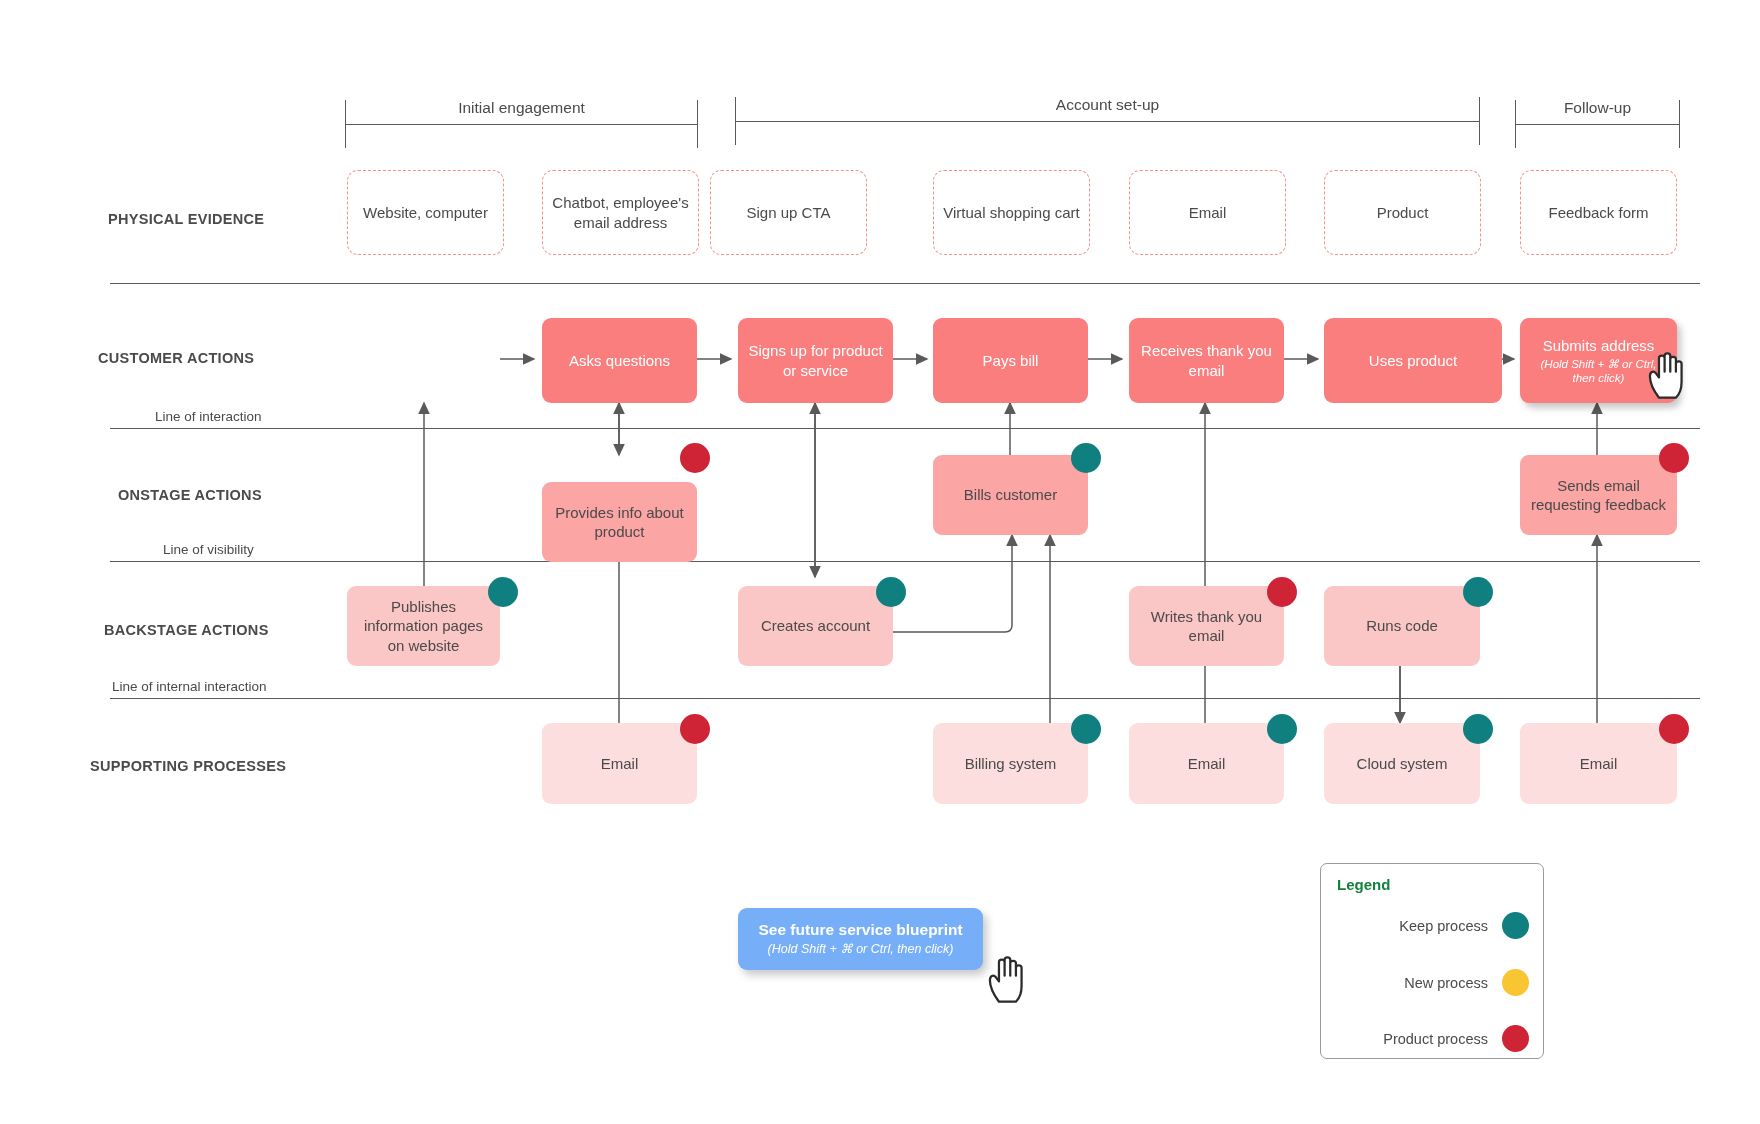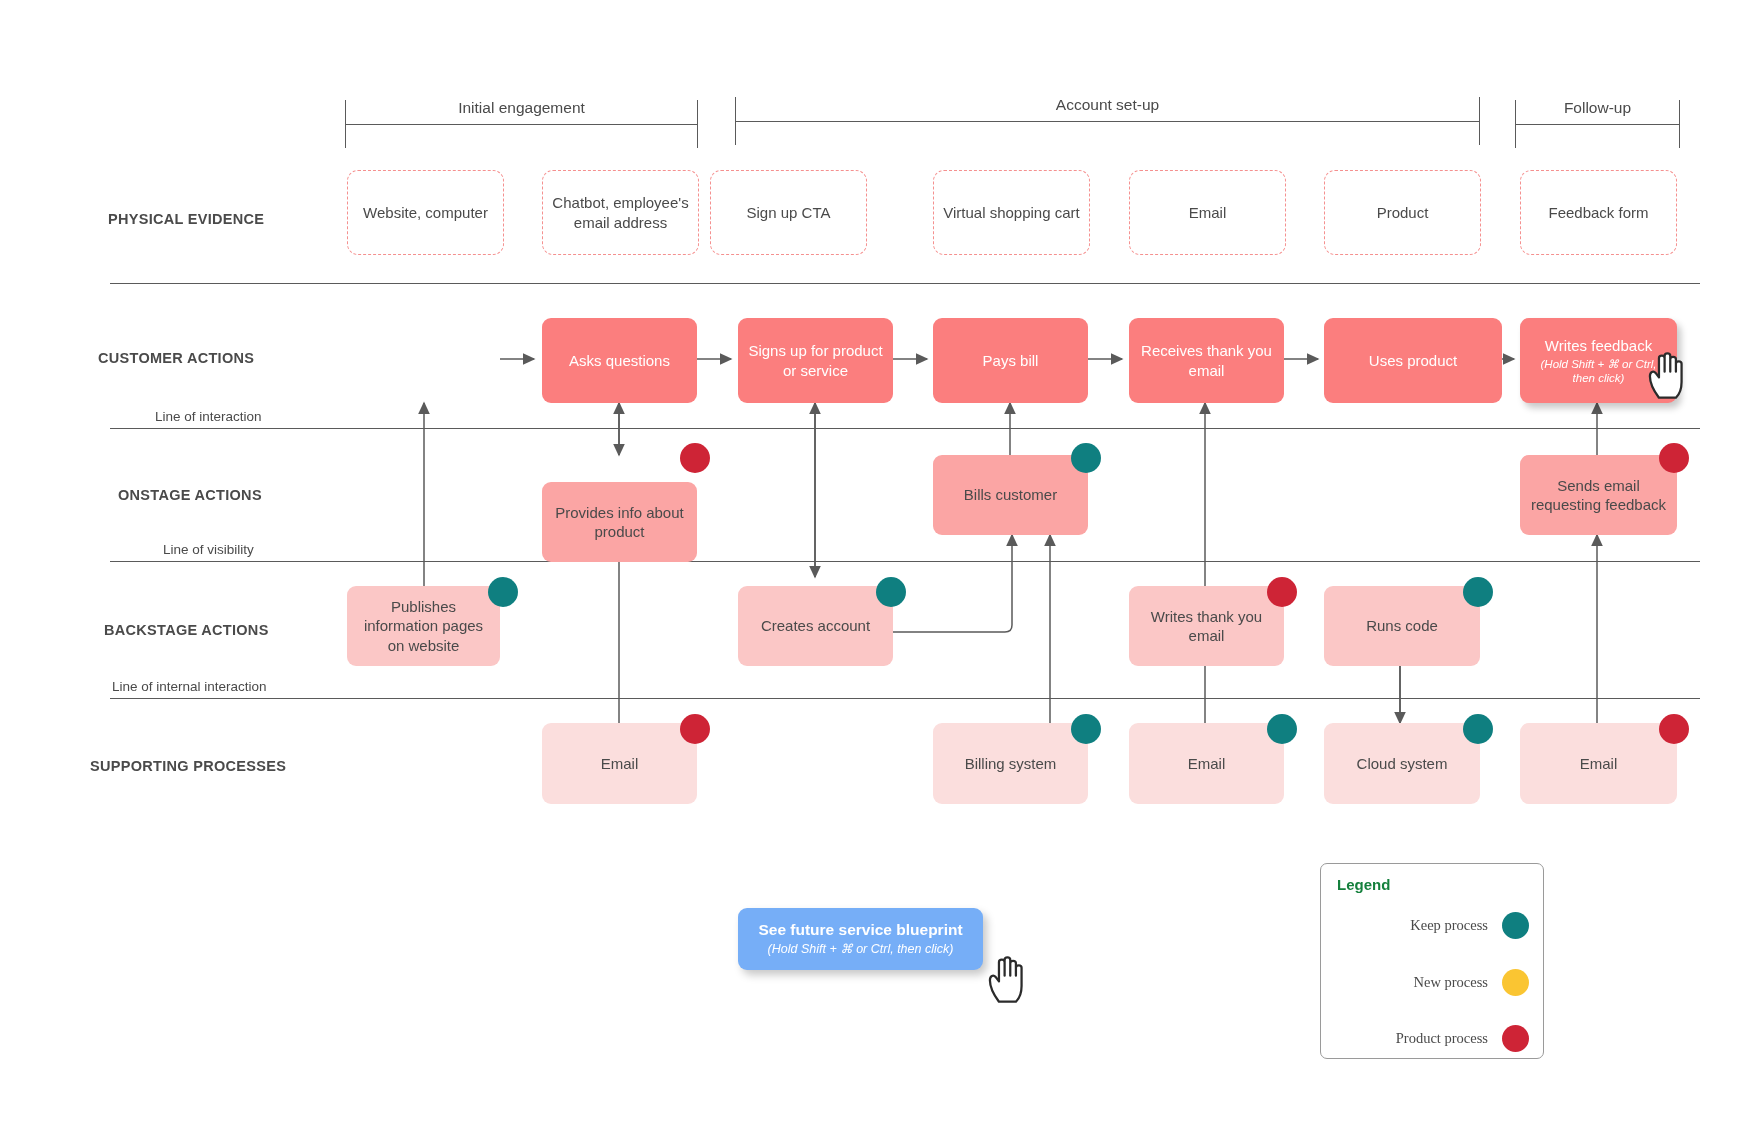--- a/index.html
+++ b/index.html
@@ -167,21 +167,20 @@
     position: absolute;
     right: 14px;
     display: flex;
     align-items: center;
     gap: 14px;
   }
   .legend-row .lg-label {
     font-size: 14.5px;
     color: #4a4a4a;
     white-space: nowrap;
-    font-family: Liberation Serif, serif;
   }
   .legend-row .lg-dot {
     width: 27px;
     height: 27px;
     border-radius: 50%;
     flex: 0 0 auto;
   }
 
   
   #future-btn {
@@ -314,21 +313,21 @@
   <div class="box evidence" style="left:1324px; top:170px; width:157px; height:85px;">Product</div>
   <div class="box evidence" style="left:1520px; top:170px; width:157px; height:85px;">Feedback form</div>
 
   <div class="box customer" style="left:542px; top:318px; width:155px; height:85px;">Asks questions</div>
   <div class="box customer" style="left:738px; top:318px; width:155px; height:85px;">Signs up for product or service</div>
   <div class="box customer" style="left:933px; top:318px; width:155px; height:85px;">Pays bill</div>
   <div class="box customer" style="left:1129px; top:318px; width:155px; height:85px;">Receives thank you email</div>
   <div class="box customer" style="left:1324px; top:318px; width:178px; height:85px;">Uses product</div>
 
   <div class="box customer shadowed" style="left:1520px; top:318px; width:157px; height:85px; flex-direction:column;">
-    <span>Writes feedback</span>
+    <span>Submits address</span>
     <span class="sub">(Hold Shift + ⌘ or Ctrl, then click)</span>
   </div>
 
   <svg class="cursor-hand" style="left:1645px; top:348px;" viewBox="0 0 40 46" xmlns="http://www.w3.org/2000/svg">
     <path d="M12 44 C6 36 4 30 4 25 C4 21 7 20 9 22 L12 26 L12 9 C12 6 17 6 17 9 L17 21
              L17 7 C17 4 22 4 22 7 L22 21 L22 10 C22 7 27 7 27 10 L27 21 L27 14
              C27 11 32 11 32 14 L32 30 C32 38 29 42 27 44 Z" fill="#ffffff" stroke="#2b2b2b" stroke-width="2" stroke-linejoin="round"></path>
   </svg>
 
   <div class="box onstage" style="left:542px; top:482px; width:155px; height:80px;">Provides info about product</div>

